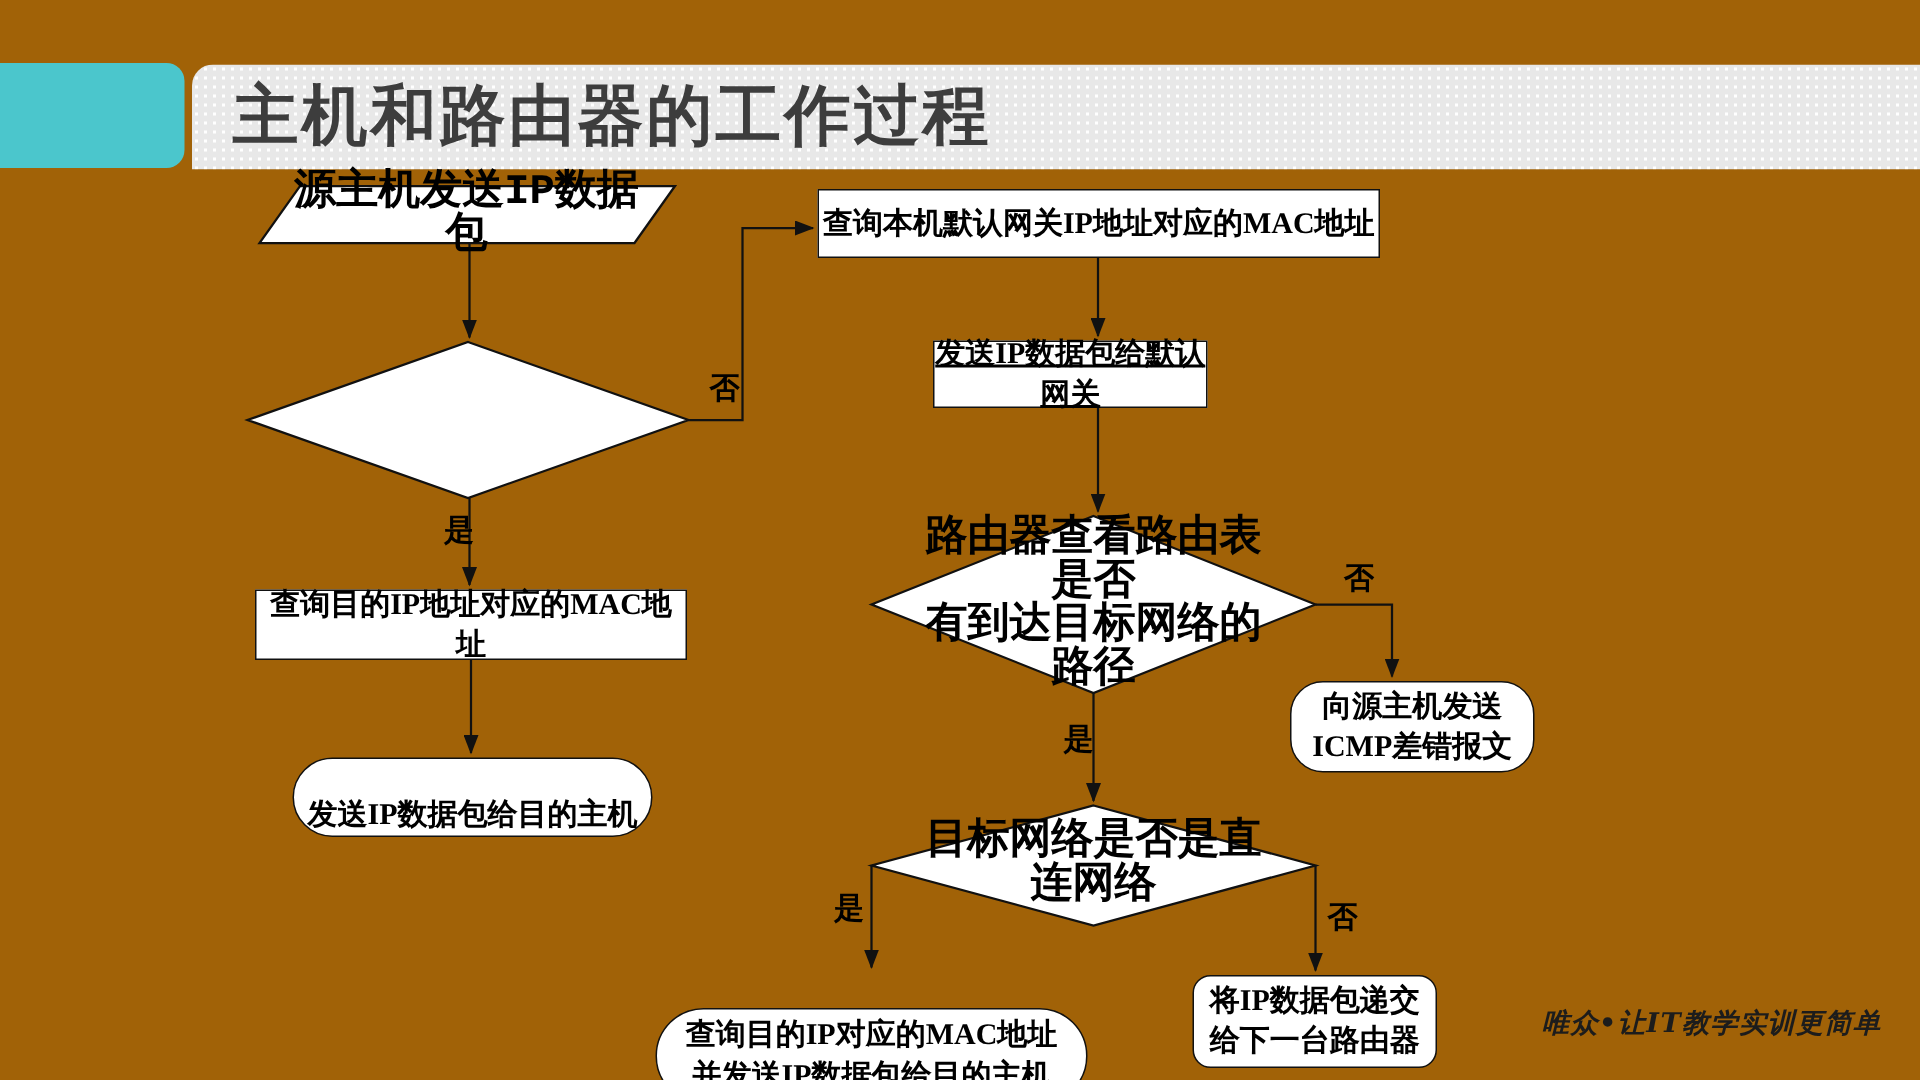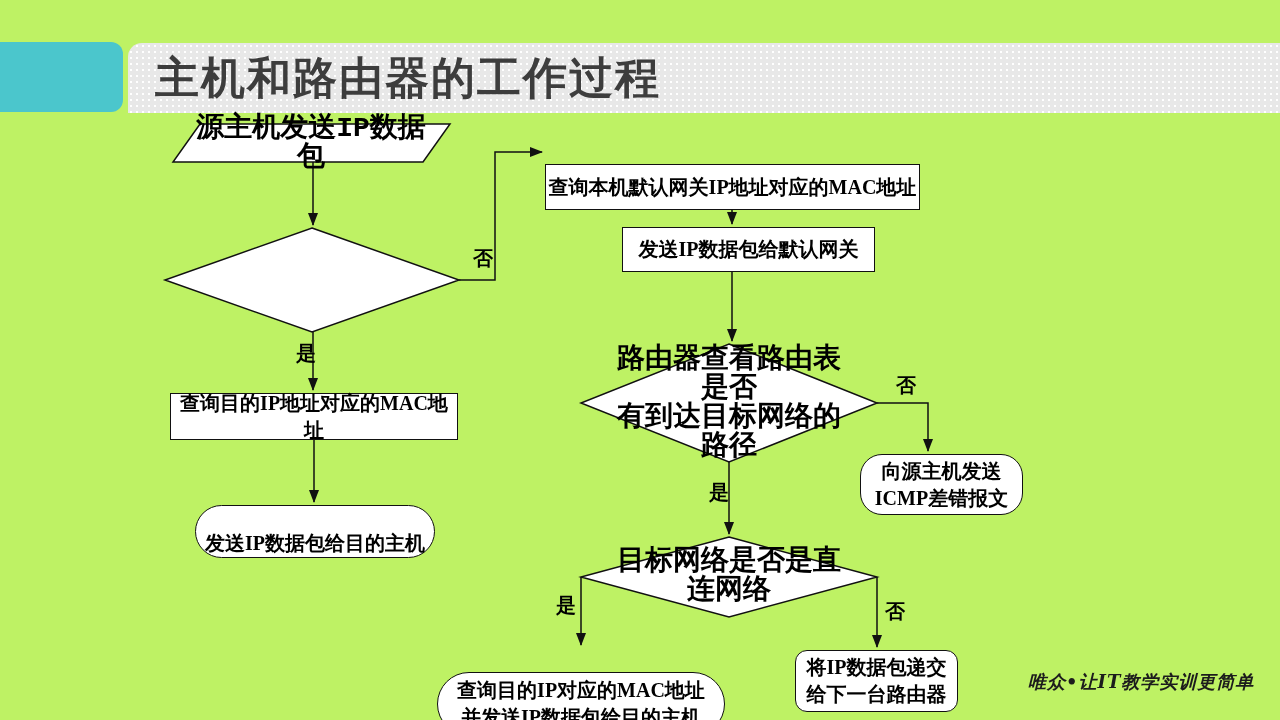--- a/index.html
+++ b/index.html
@@ -1,19 +1,19 @@
 <!DOCTYPE html>
 <html style="--accent: #4bc6cc; --bar: #e8e8e8; --line: #111111; --title_color: #3d3d3d;"><head>
 <meta charset="utf-8">
 <style>
   :root { --accent:#4bc6cc; --bar:#e8e8e8; --line:#111111; --title_color:#3d3d3d; }
   * { margin:0; padding:0; box-sizing:border-box; }
   html,body { background:#ffffff; }
   .slide {
-    position:relative; width:1280px; height:720px; overflow:hidden; background:#bef264;
+    position:relative; width:1280px; height:720px; overflow:hidden; background:#a16207;
     font-family:"Liberation Serif", serif;
   }
   
   .title-accent {
     position:absolute; left:0; top:42px; width:123px; height:70px;
     background:var(--accent); border-radius:0 12px 12px 0;
   }
   .title-bar {
     position:absolute; left:128px; top:43px; width:1152px; height:70px;
     background-color:var(--bar);
@@ -31,22 +31,22 @@
   .node, .poly-label, .edge-label {
     position:absolute; display:flex; align-items:center; justify-content:center;
     text-align:center; color:#000;
     font-family:"Liberation Serif", serif; font-weight:bold;
   }
   .node { background:#ffffff; border:1.5px solid var(--line); font-size:20px; line-height:27px; }
   .poly-label { background:transparent; font-size:28px; line-height:29px;font-family:Liberation Mono, monospace; }
   .edge-label { background:transparent; font-size:20px; }
   .stadium { border-radius:27px;align-items:flex-end; }
   
-  #n-query-gw   { left:545px; top:126px; width:375px; height:46px;margin-top:38px; }
-  #n-send-gw    { left:622px; top:227px; width:253px; height:45px; }
+  #n-query-gw   { left:545px; top:126px; width:375px; height:46px; }
+  #n-send-gw    { left:622px; top:227px; width:183px; height:45px;text-decoration:underline; }
   #n-query-dest { left:170px; top:393px; width:288px; height:47px; }
   #n-send-dest  { left:195px; top:505px; width:240px; height:53px; }
   #n-icmp       { left:860px; top:454px; width:163px; height:61px; border-radius:22px; }
   #n-query-send { left:437px; top:672px; width:288px; height:64px; border-radius:32px;text-align:center; }
   #n-forward    { left:795px; top:650px; width:163px; height:62px; border-radius:12px; }
   #l-start      { left:186px; top:125px; width:250px; height:36px; }
   #l-d1         { left:192px; top:250px; width:240px; height:60px; }
   #l-d2         { left:609px; top:373px; width:240px; height:60px; }
   #l-d3         { left:604px; top:560px; width:250px; height:32px; }
   #e-no1  { left:471px; top:246px; width:24px; height:24px; }

